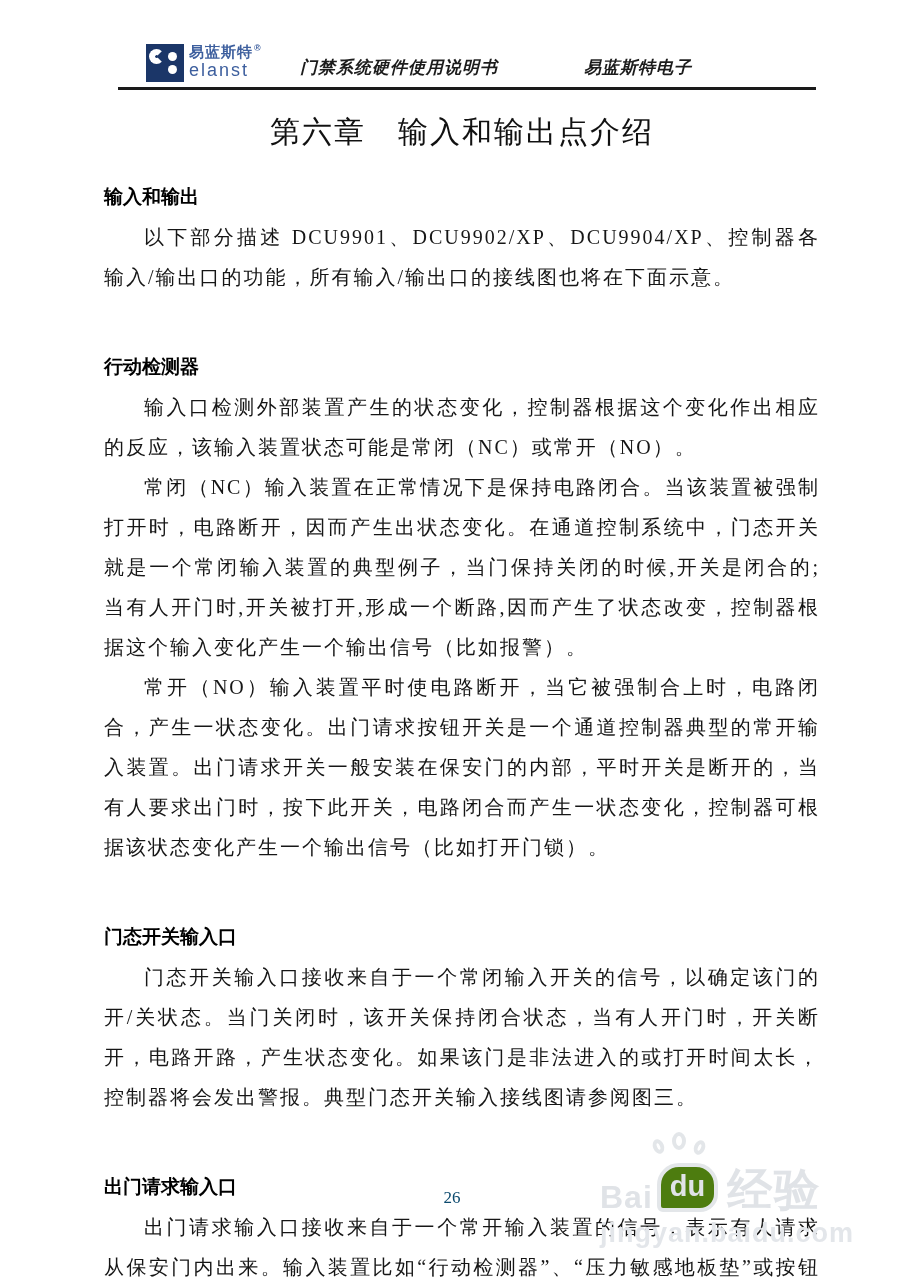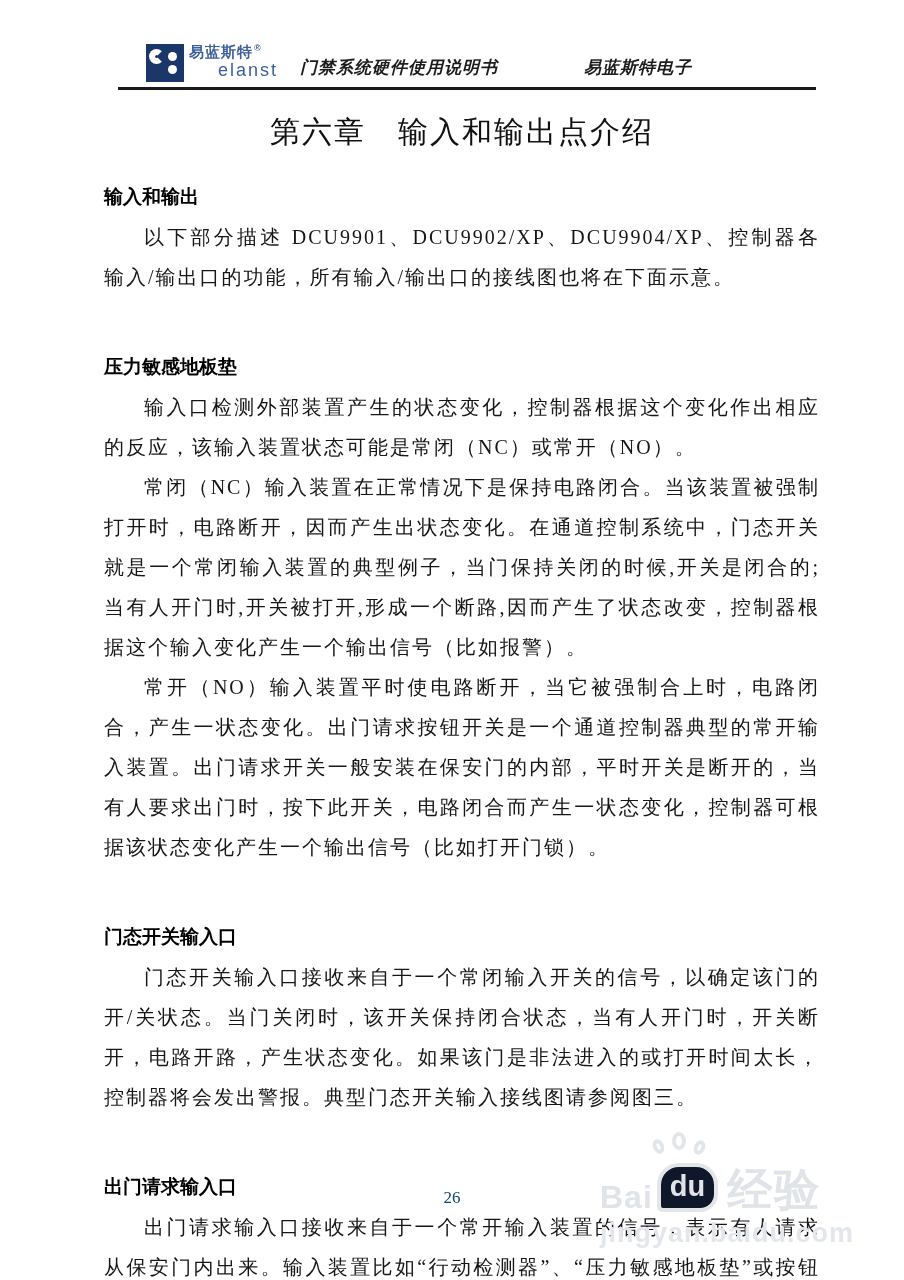--- a/index.html
+++ b/index.html
@@ -50,21 +50,21 @@
   .logo-dot.d1 { left: 22px; top: 8px; }
   .logo-dot.d2 { left: 22px; top: 21px; }
   .logo-text { margin-left: 5px; color: #3d5f9e; line-height: 1; }
   .logo-cn {
     font-family: "Liberation Sans", "DejaVu Sans", sans-serif;
     font-weight: bold; font-size: 15px; letter-spacing: 1px;
   }
   .logo-reg { font-size: 9px; vertical-align: 6px; margin-left: 1px; }
   .logo-en {
     font-family: "Liberation Sans", "DejaVu Sans", sans-serif;
-    font-size: 18px; letter-spacing: 2px; margin-top: 2px; margin-left: 29px;
+    font-size: 18px; letter-spacing: 2px; margin-top: 2px;
   }
   .doc-title {
     position: absolute; left: 182px; top: 16px;
     font-style: italic; font-weight: bold; font-size: 17px; letter-spacing: 1px;
     color: #1c1c1c;
   }
   .company {
     position: absolute; left: 466px; top: 16px;
     font-style: italic; font-weight: bold; font-size: 17px; letter-spacing: 1px;
     color: #1c1c1c;
@@ -136,21 +136,21 @@
   .toe.t1 { width: 11px; height: 15px; left: -4px; top: -24px; transform: rotate(-22deg); }
   .toe.t2 { width: 14px; height: 18px; left: 15px; top: -31px; }
   .toe.t3 { width: 11px; height: 15px; left: 37px; top: -23px; transform: rotate(22deg); }
   .wm-du {
     display: inline-block;
     border: 4px solid #e3e6e9;
     border-radius: 22px 22px 18px 6px;
     padding: 5px 9px 7px 9px;
     font-size: 29px;
     line-height: 1;
-    background: #0f172a;
+    background: #4d7c0f;
   }
   .wm-cn { font-size: 45px; line-height: 0.95; margin-left: 9px; letter-spacing: 2px; }
   .wm-url { margin-top: 6px; font-size: 27px; letter-spacing: 1px; color: #e3e6ea; }
 </style>
 </head>
 <body>
 
 <div class="page">
 
   <div class="header">
@@ -171,21 +171,21 @@
 
   <div class="content">
     <h1 class="chapter-title">第六章　输入和输出点介绍</h1>
 
     <div class="sec first">
       <h2 class="heading">输入和输出</h2>
       <p class="para">以下部分描述 DCU9901、DCU9902/XP、DCU9904/XP、控制器各输入/输出口的功能，所有输入/输出口的接线图也将在下面示意。</p>
     </div>
 
     <div class="sec">
-      <h2 class="heading">压力敏感地板垫</h2>
+      <h2 class="heading">行动检测器</h2>
       <p class="para">输入口检测外部装置产生的状态变化，控制器根据这个变化作出相应的反应，该输入装置状态可能是常闭（NC）或常开（NO）。</p>
       <p class="para">常闭（NC）输入装置在正常情况下是保持电路闭合。当该装置被强制打开时，电路断开，因而产生出状态变化。在通道控制系统中，门态开关就是一个常闭输入装置的典型例子，当门保持关闭的时候,开关是闭合的;当有人开门时,开关被打开,形成一个断路,因而产生了状态改变，控制器根据这个输入变化产生一个输出信号（比如报警）。</p>
       <p class="para">常开（NO）输入装置平时使电路断开，当它被强制合上时，电路闭合，产生一状态变化。出门请求按钮开关是一个通道控制器典型的常开输入装置。出门请求开关一般安装在保安门的内部，平时开关是断开的，当有人要求出门时，按下此开关，电路闭合而产生一状态变化，控制器可根据该状态变化产生一个输出信号（比如打开门锁）。</p>
     </div>
 
     <div class="sec">
       <h2 class="heading">门态开关输入口</h2>
       <p class="para">门态开关输入口接收来自于一个常闭输入开关的信号，以确定该门的开/关状态。当门关闭时，该开关保持闭合状态，当有人开门时，开关断开，电路开路，产生状态变化。如果该门是非法进入的或打开时间太长，控制器将会发出警报。典型门态开关输入接线图请参阅图三。</p>
     </div>
 

